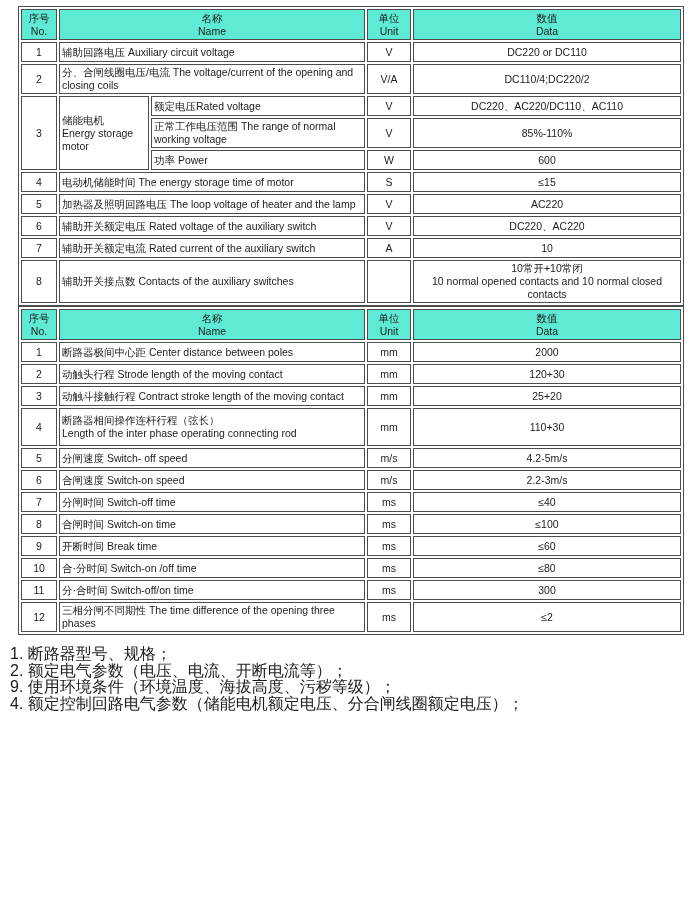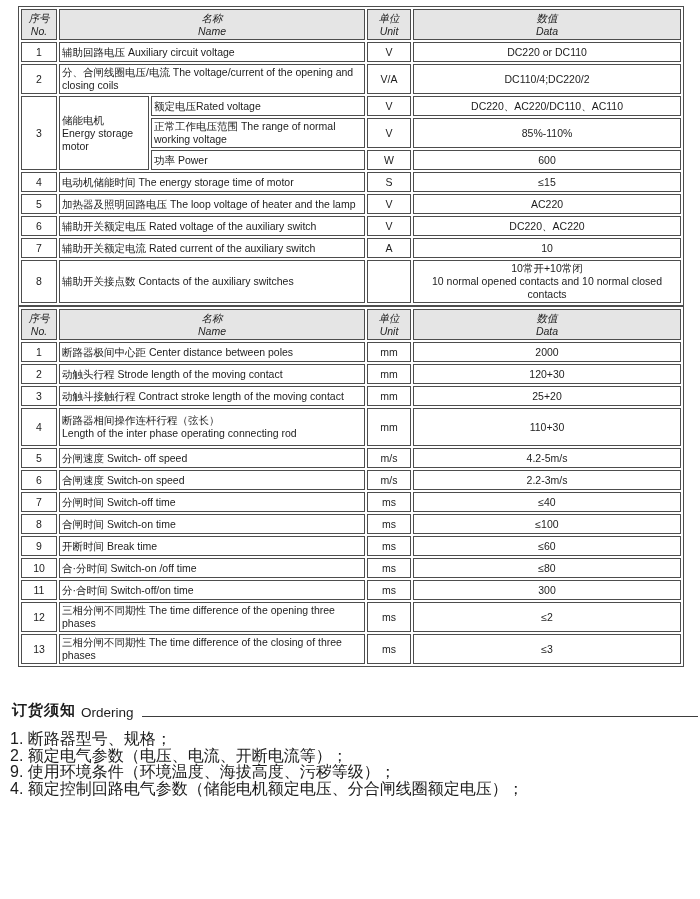--- a/index.html
+++ b/index.html
@@ -32,24 +32,23 @@
     border: 1px solid #4d4d4d;
     font-size: 10.5px;
     line-height: 13px;
     vertical-align: middle;
     text-align: center;
     padding: 1px 2px;
     white-space: pre-line;
     overflow: hidden;
   }
   table.spec th {
-    background: #e5e5e5;
+    background: #5eead4;
     font-weight: normal;
     height: 27px;
-    font-style: italic;
   }
   table.spec td { height: 16px; }
   table.spec td.name { text-align: left; }
   tr.tall td { height: 28px; }
   tr.tall2 td { height: 34px; }
 
   
   .ordering-head {
     display: flex;
     align-items: flex-end;
@@ -246,34 +245,23 @@
       <td class="name">分·合时间 Switch-off/on time</td>
       <td>ms</td>
       <td>300</td>
     </tr>
     <tr>
       <td>12</td>
       <td class="name">三相分闸不同期性 The time difference of the opening three phases</td>
       <td>ms</td>
       <td>≤2</td>
     </tr>
-    <tr>
-      <td>13</td>
-      <td class="name">三相分闸不同期性 The time difference of the closing of three phases</td>
-      <td>ms</td>
-      <td>≤3</td>
-    </tr>
   </tbody>
     </table>
 
-  <div class="ordering-head">
-    <span class="zh">订货须知</span>
-    <span class="en">Ordering</span>
-    <span class="rule"></span>
-  </div>
 
   <div class="ordering-list">
     <div class="li">1. 断路器型号、规格；</div>
     <div class="li">2. 额定电气参数（电压、电流、开断电流等）；</div>
     <div class="li">9. 使用环境条件（环境温度、海拔高度、污秽等级）；</div>
     <div class="li">4. 额定控制回路电气参数（储能电机额定电压、分合闸线圈额定电压）；</div>
 
   </div>
 
 </div>

